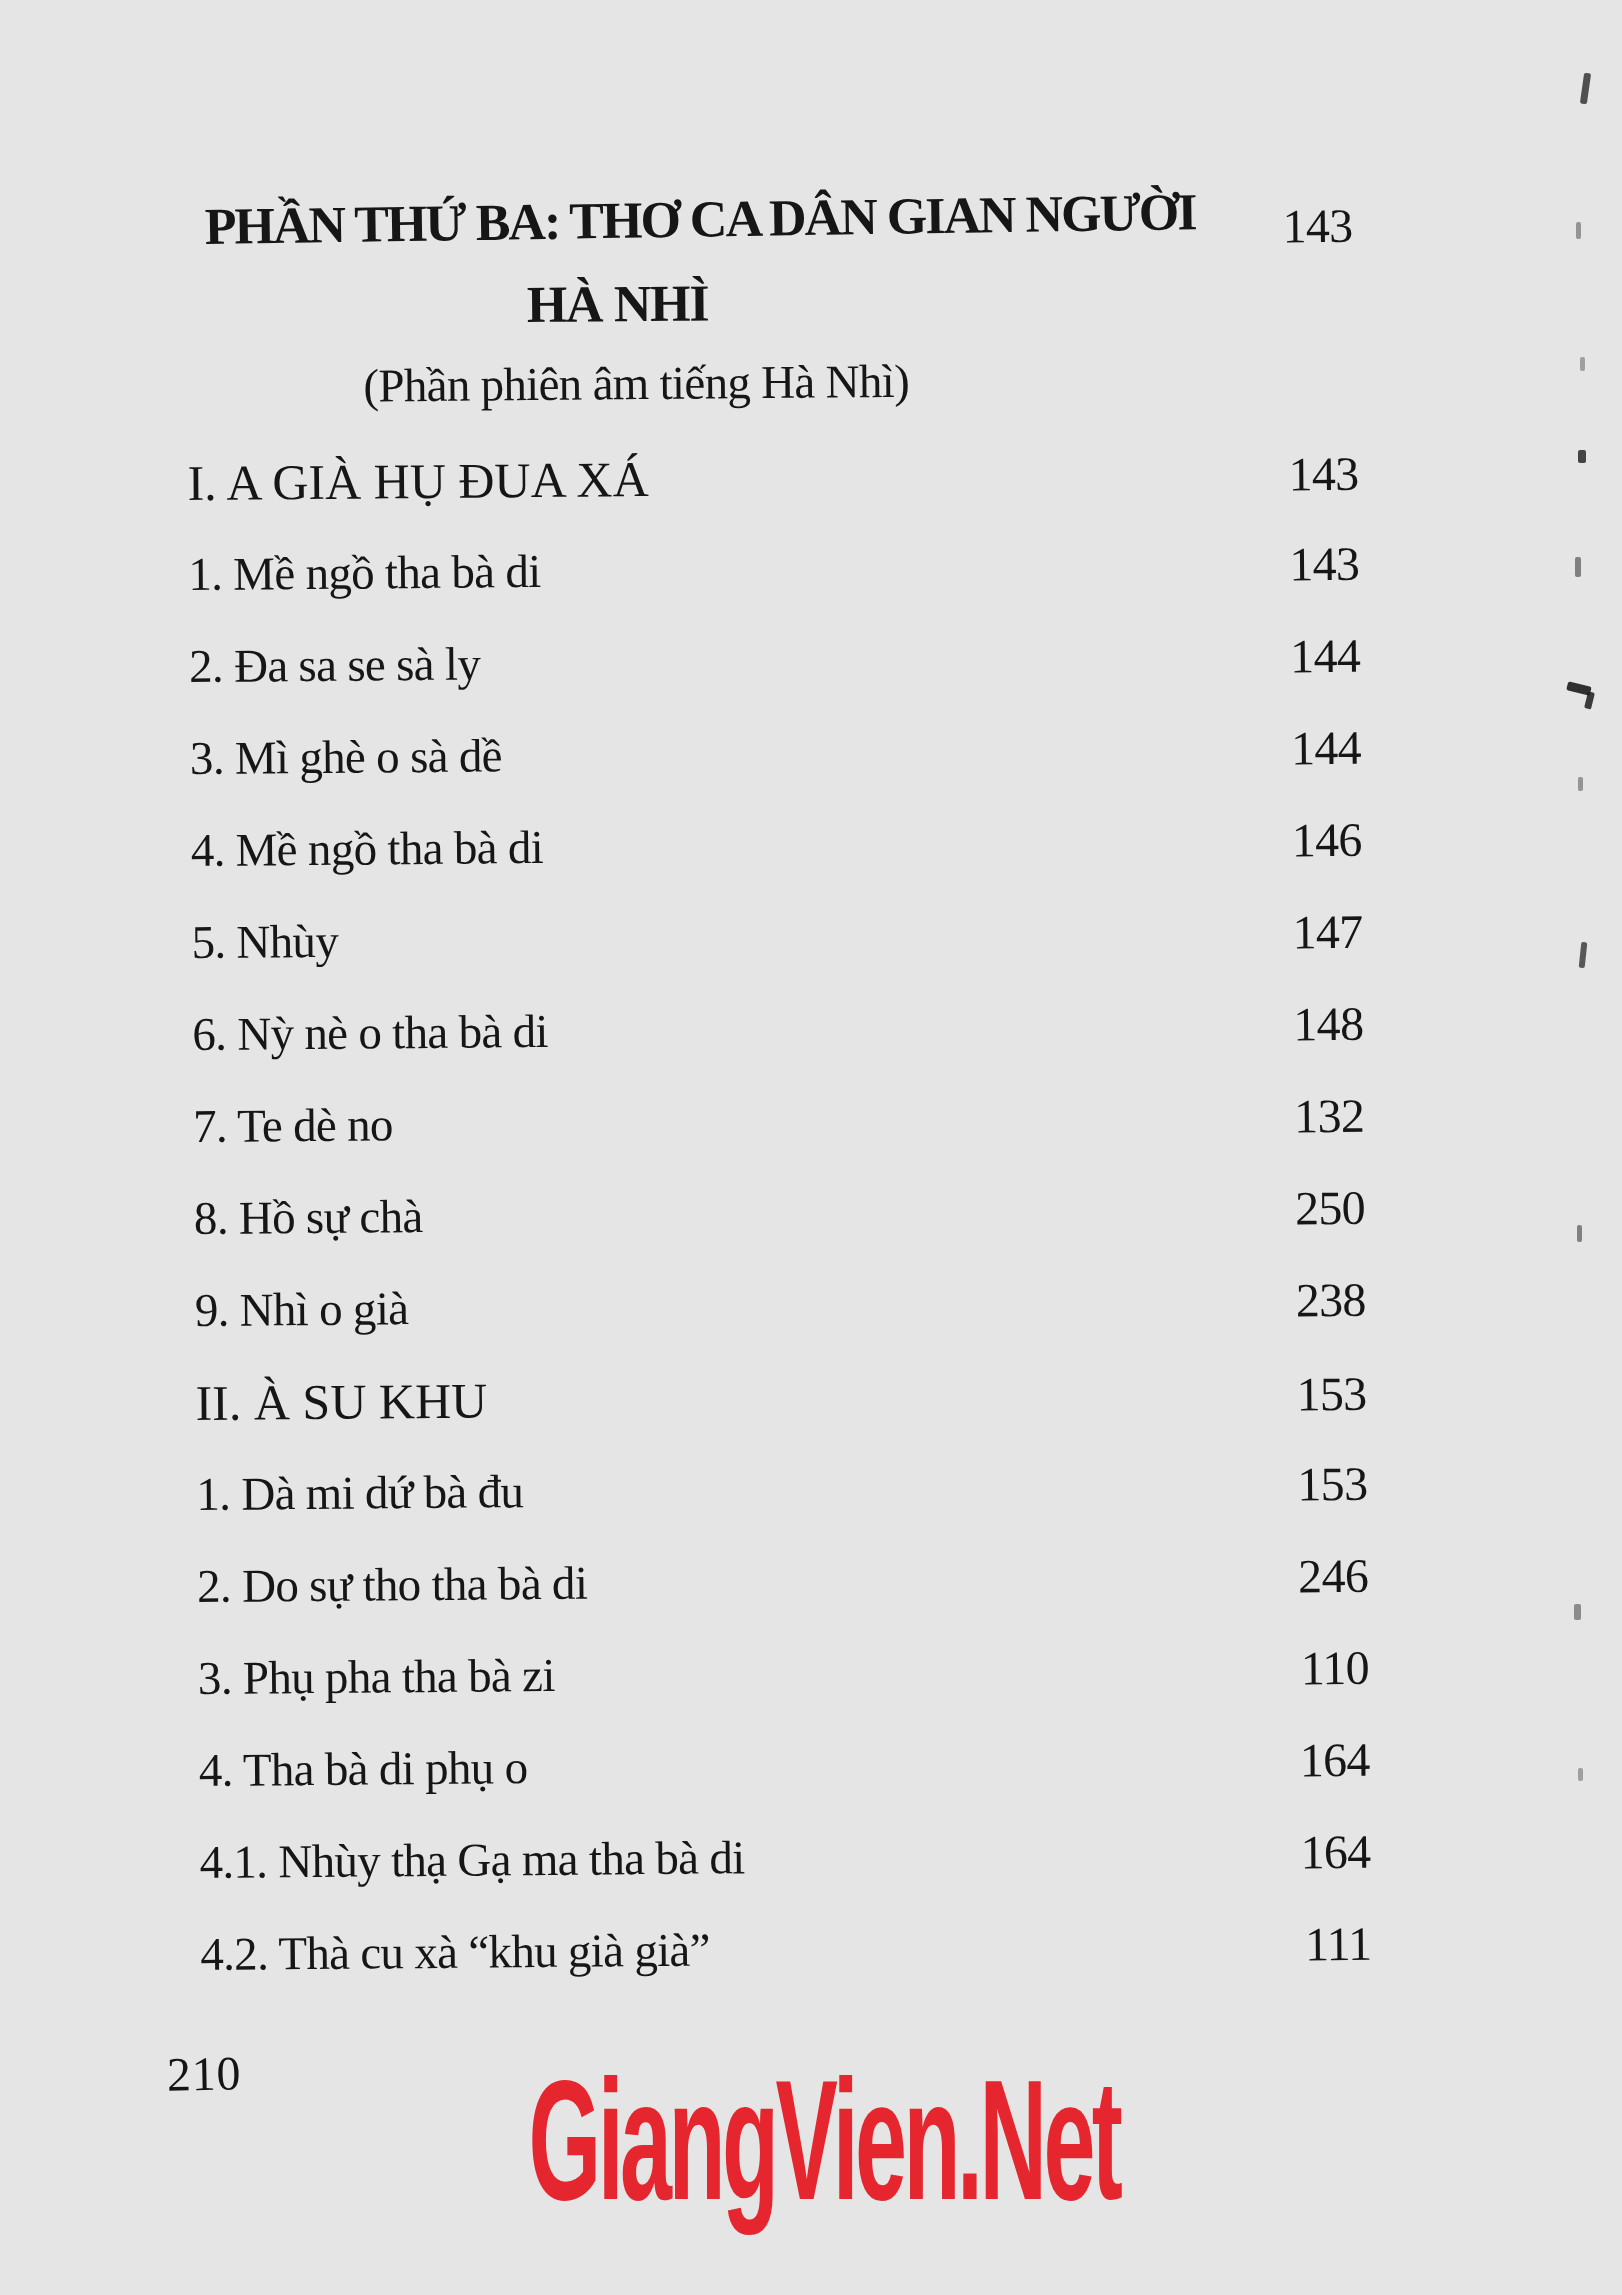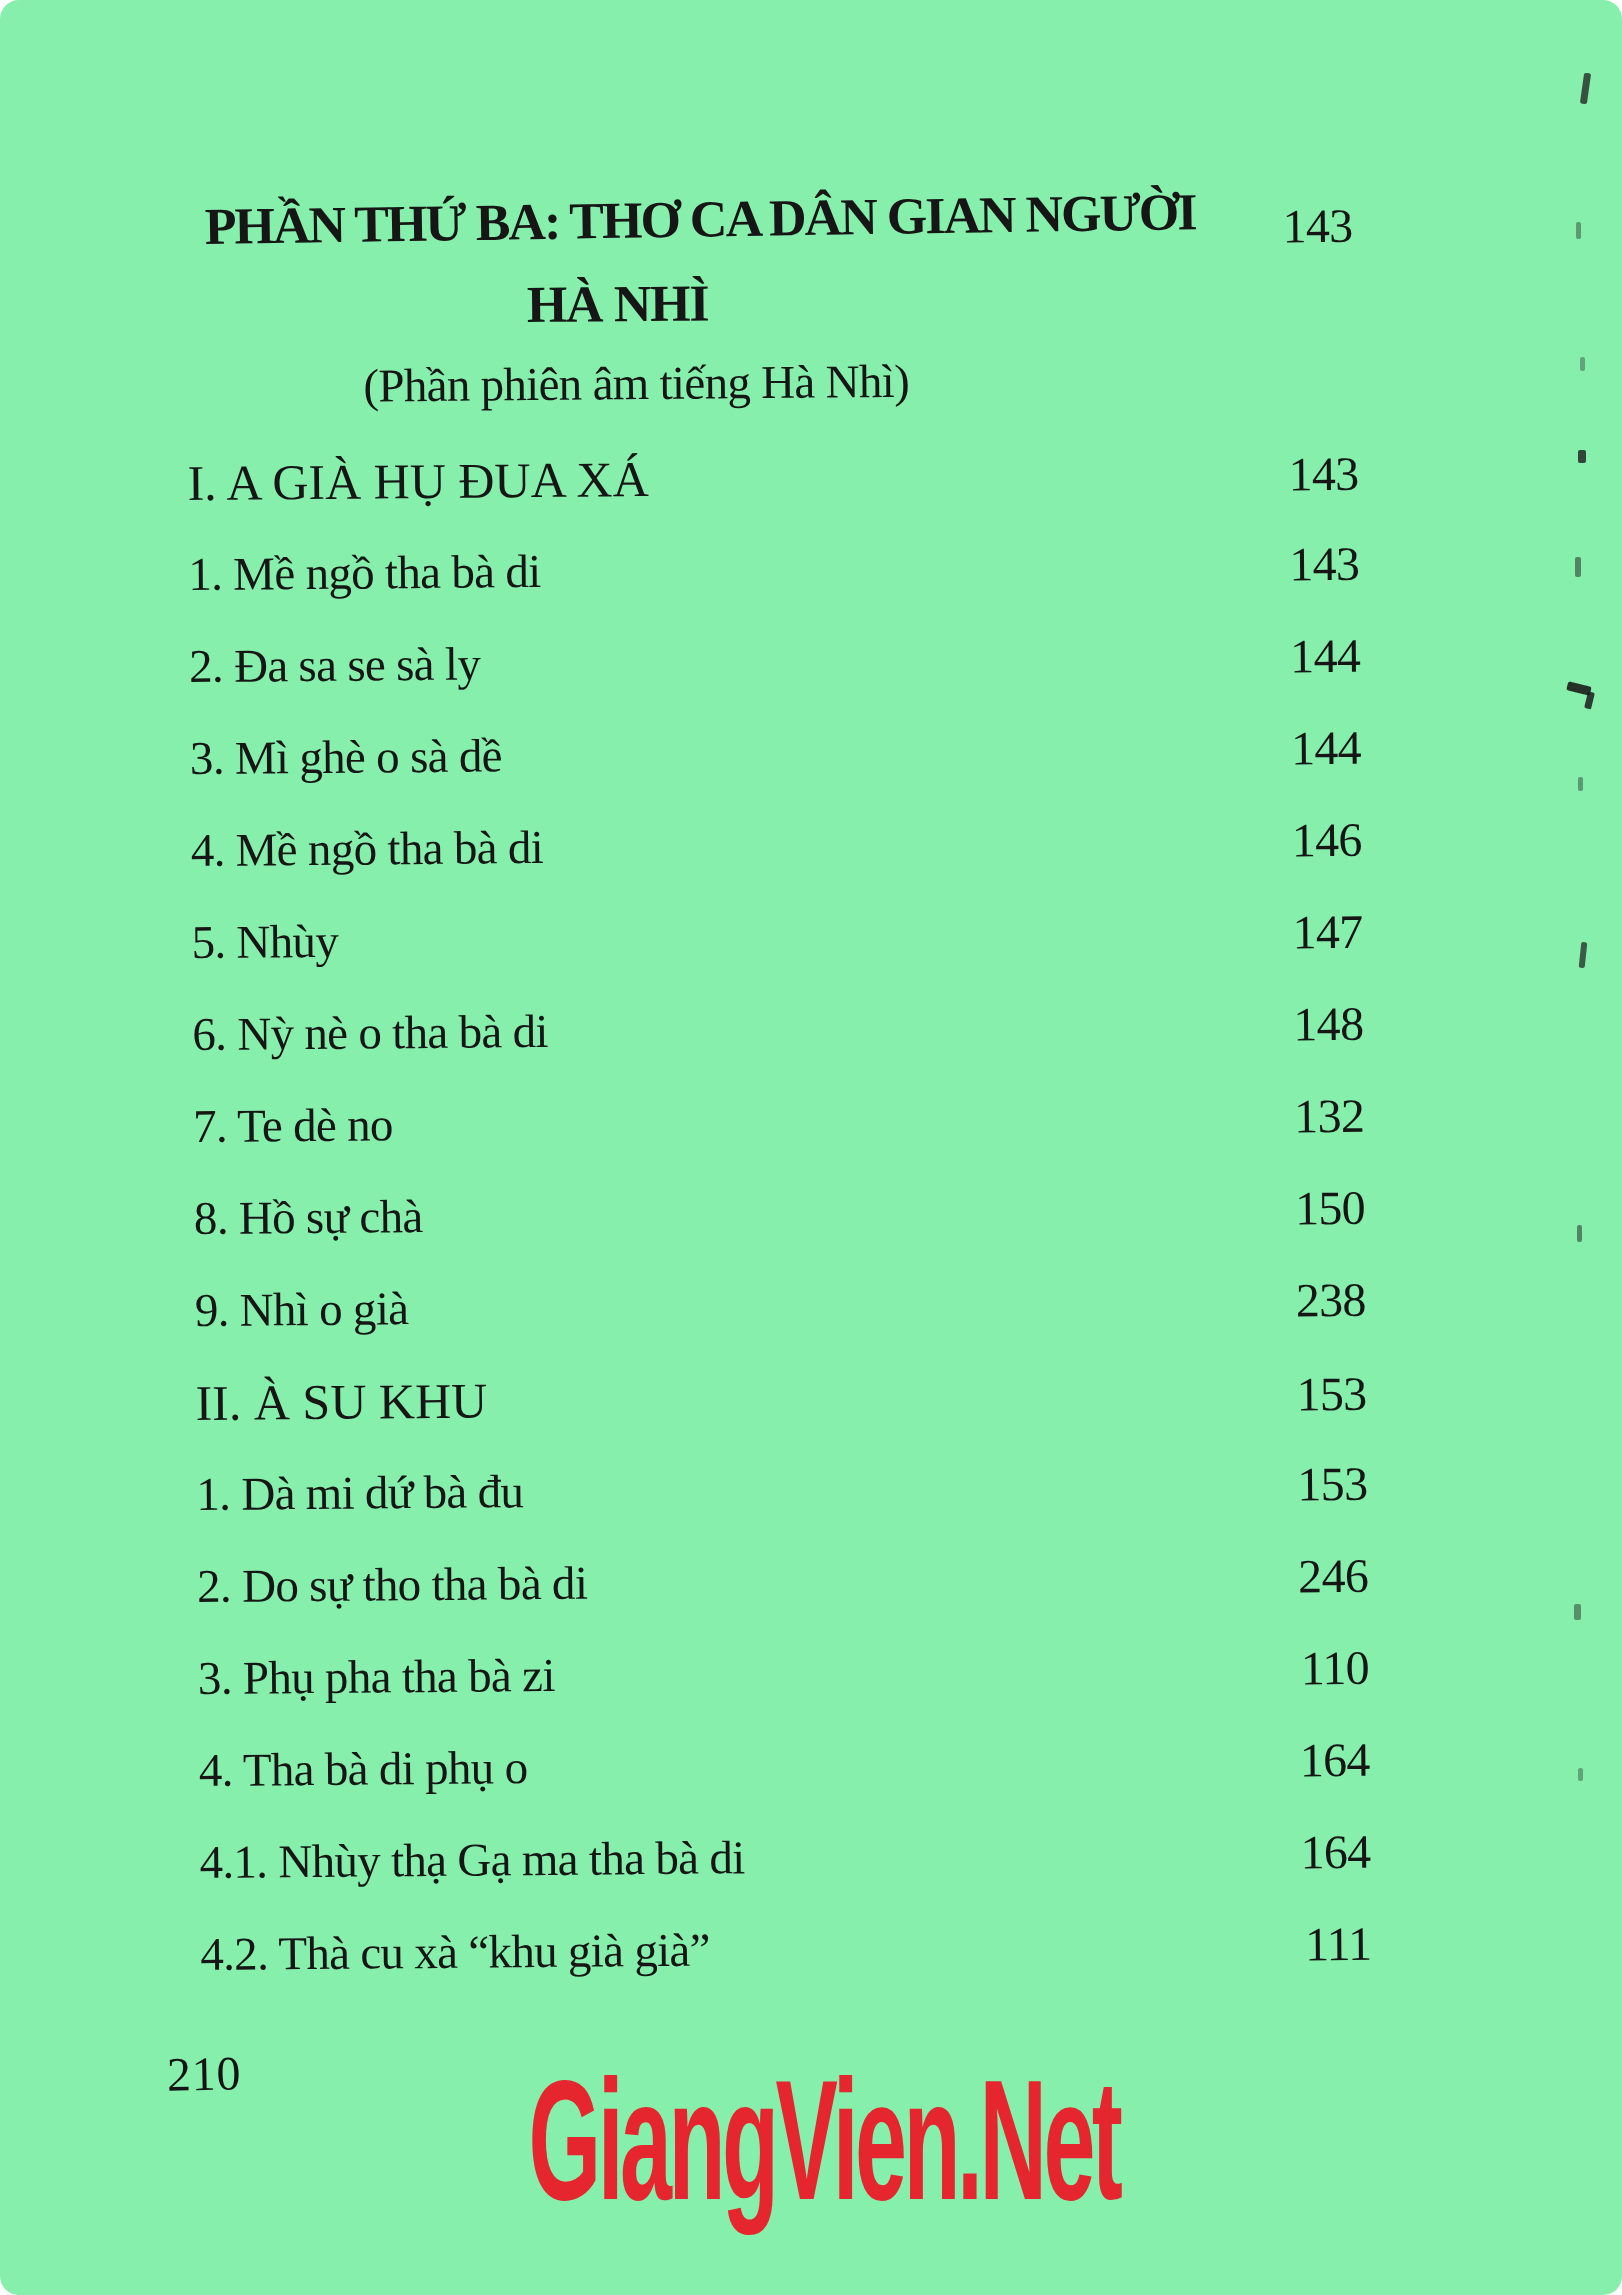--- a/index.html
+++ b/index.html
@@ -1,18 +1,18 @@
 <!DOCTYPE html>
 <html style="font-size:10.5px"><head>
 <meta charset="utf-8">
 <style>
   html,body{margin:0;padding:0;}
   body{width:1622px;height:2295px;position:relative;overflow:hidden;
        font-family:"Liberation Serif","DejaVu Serif",serif;}
-  .page{position:absolute;inset:0;background:#86efac;color:#161616;border-radius:19px;}
+  .page{position:absolute;inset:0;background:#e5e5e5;color:#161616;}
 
   .content{position:absolute;left:185px;top:190px;width:1171px;height:1897px;
            transform:rotate(-0.5deg);transform-origin:40% 0;}
 
   .title-line1{position:absolute;top:0;left:0;width:1073px;text-align:center;
       font-size:52px;font-weight:bold;letter-spacing:-2px;white-space:nowrap;
       transform:translateX(-21.6px) rotate(-0.35deg);}
   .title-line2{position:absolute;top:84px;left:0;width:1073px;text-align:center;
       font-size:52px;font-weight:bold;letter-spacing:-1.3px;
       transform:translateX(-105px);}
@@ -84,21 +84,21 @@
     <span class="pg">148</span>
   </div>
 
   <div class="row">
     <span class="label">7. Te dè no</span>
     <span class="pg">132</span>
   </div>
 
   <div class="row">
     <span class="label">8. Hồ sự chà</span>
-    <span class="pg">150</span>
+    <span class="pg">250</span>
   </div>
 
   <div class="row">
     <span class="label">9. Nhì o già</span>
     <span class="pg">238</span>
   </div>
 
   <div class="row section">
     <span class="label">II. À SU KHU</span>
     <span class="pg">153</span>

